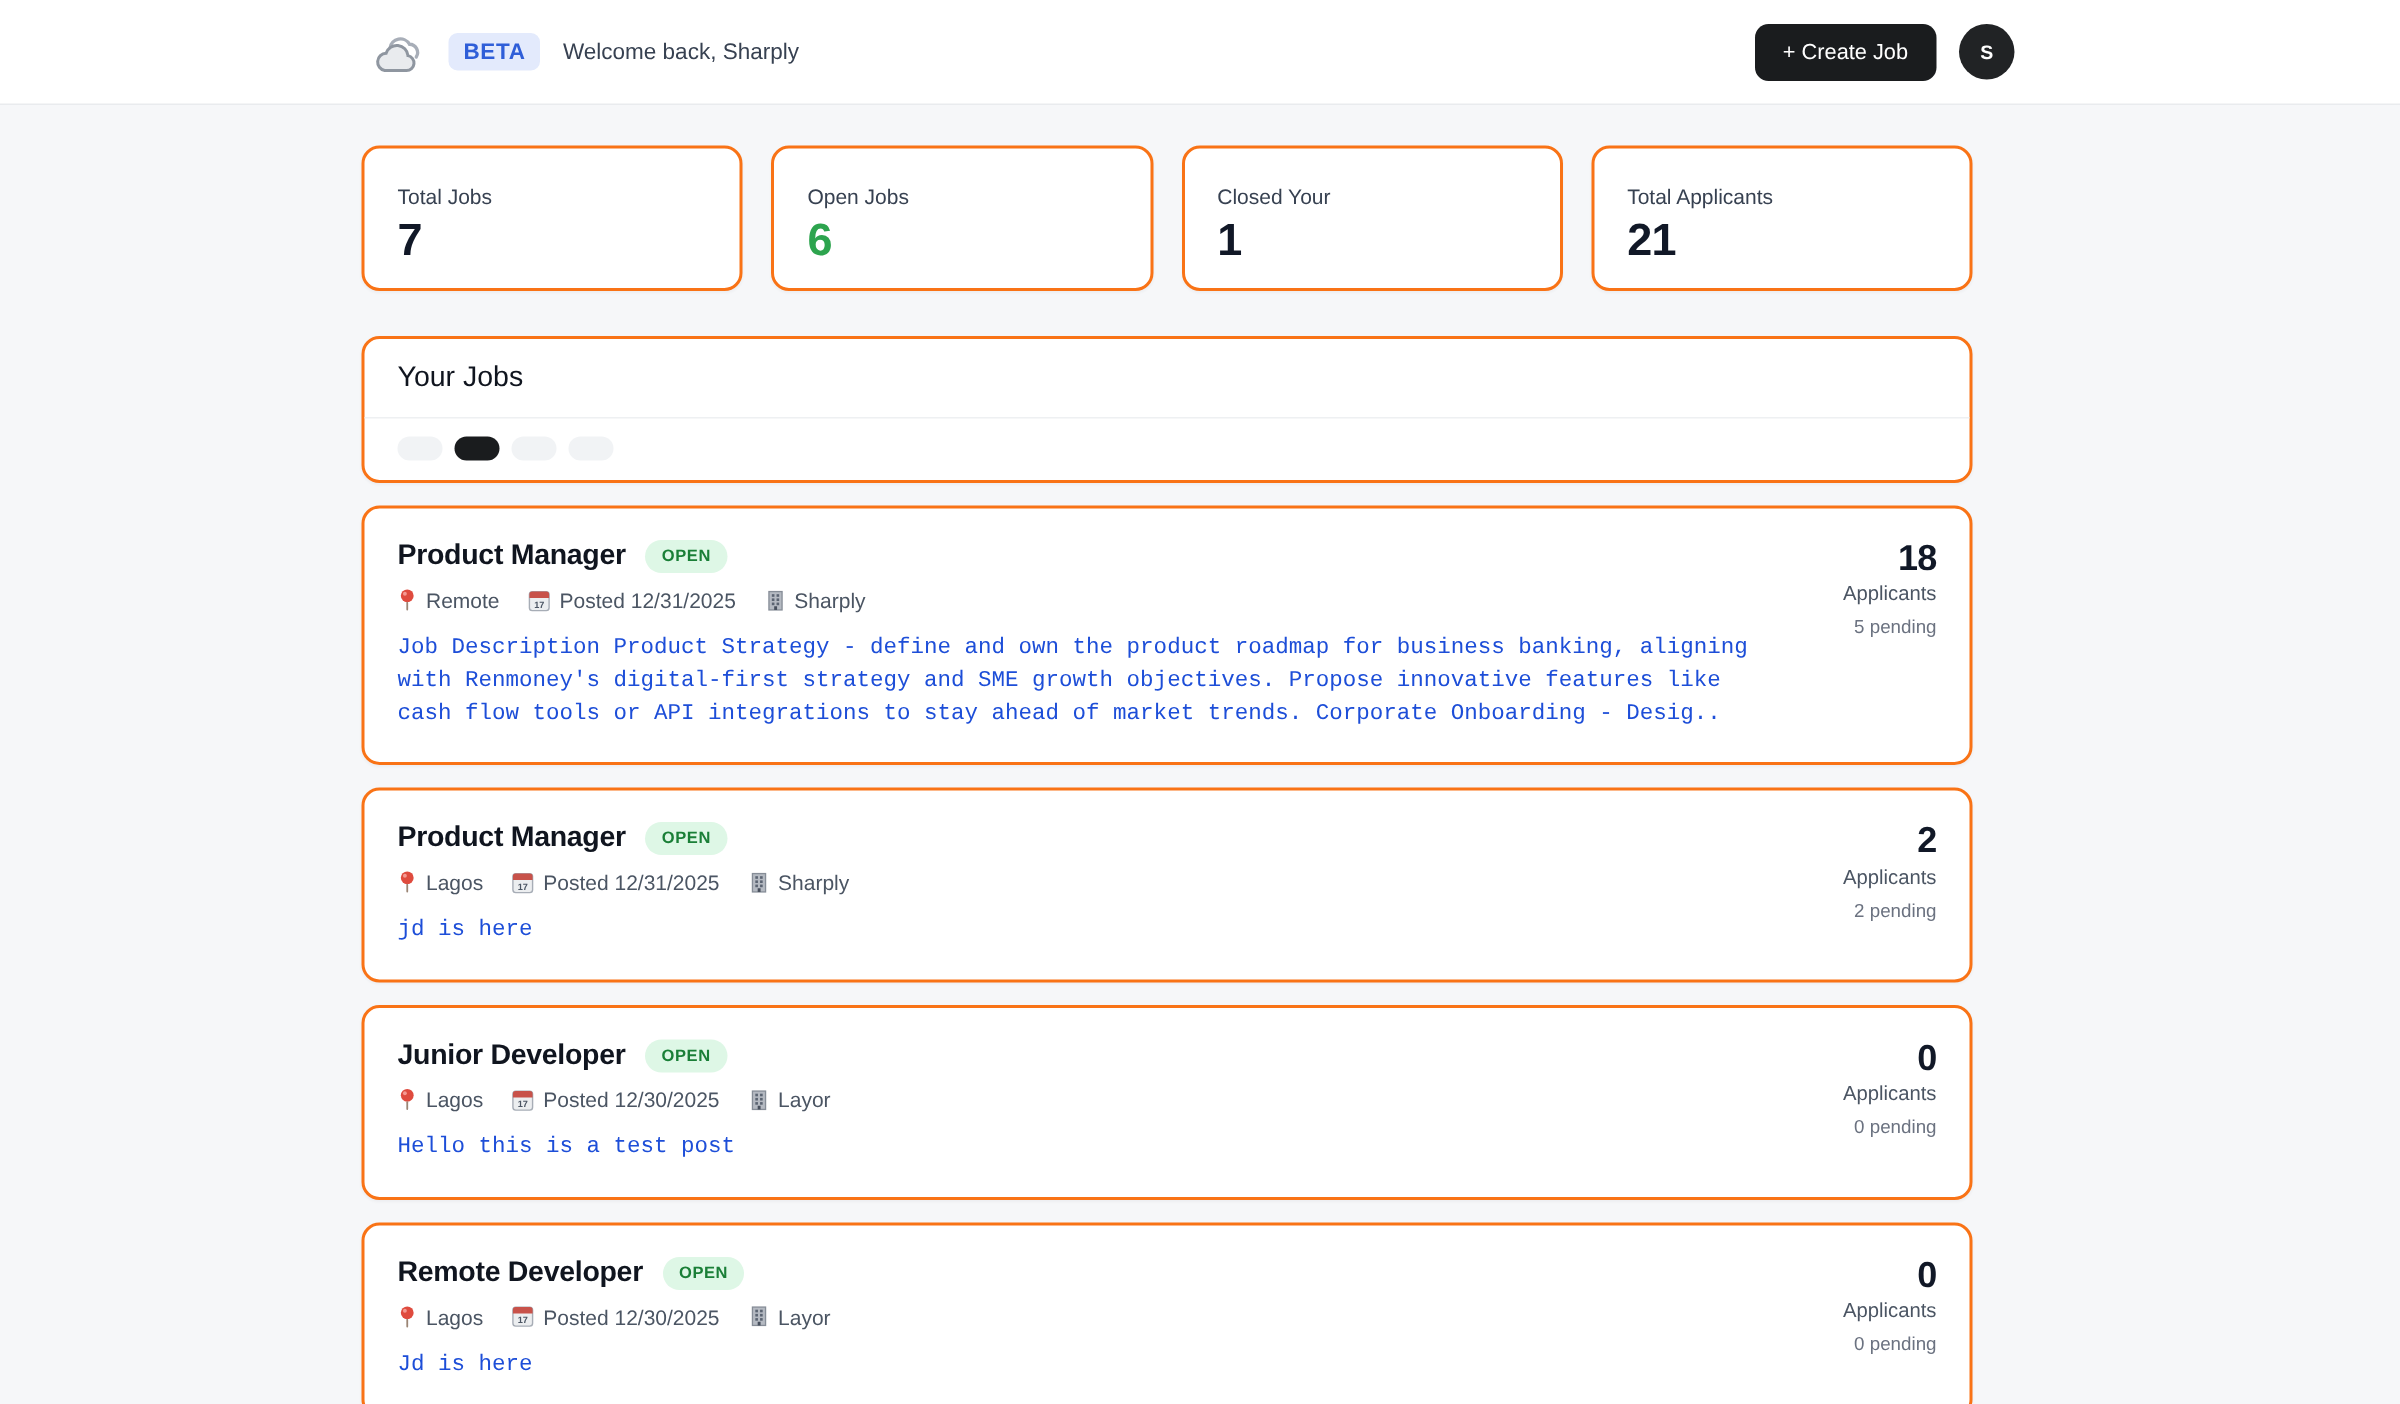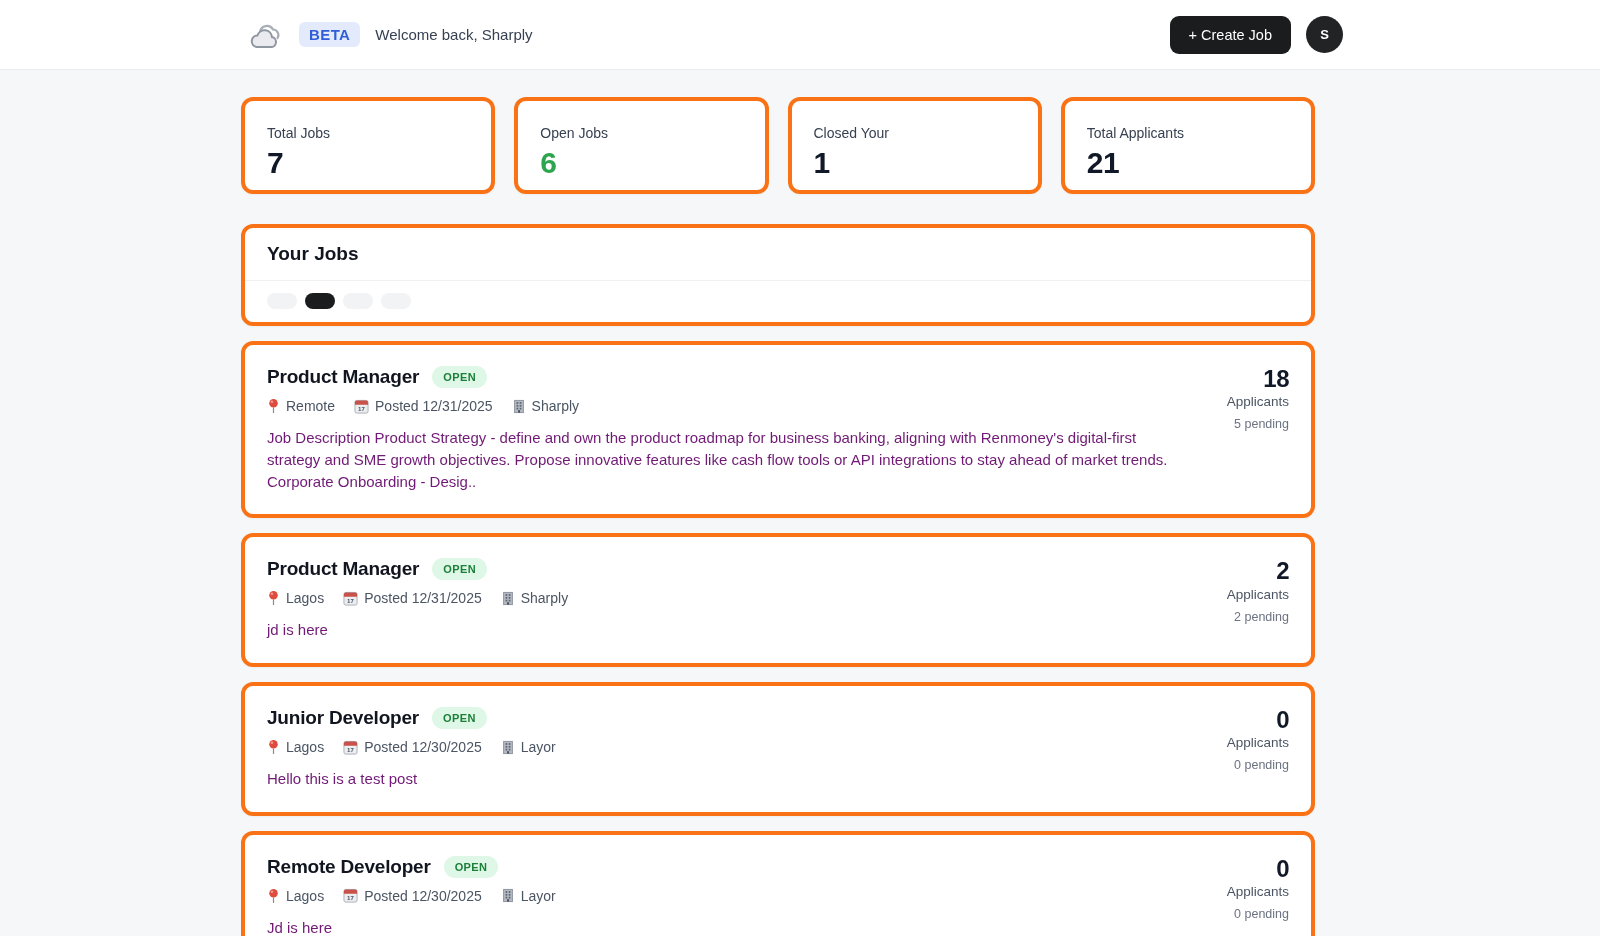--- a/index.html
+++ b/index.html
@@ -59,41 +59,41 @@
   
   .main { width: 1074px; margin: 27px 0 0 241px; }
 
   .stats-grid {
     display: grid;
     grid-template-columns: repeat(4, 1fr);
     gap: 19px;
   }
   .card-base {
     background: #ffffff;
-    border: 4px solid #f97316;
+    border: 2px solid #f97316;
     border-radius: 12px;
     box-shadow: 0 1px 2px rgba(16,24,40,0.04);
   }
   .stat-card { padding: 24px 22px 20px 22px; height: 97px; }
   .stat-label { font-size: 14px; color: #374151; }
   .stat-value {
     font-size: 30px;
     font-weight: bold;
     line-height: 1;
     margin-top: 7px;
     letter-spacing: -0.5px;
     color: #111827;
   }
 
   
   .panel { margin-top: 30px; }
   .panel-title {
     padding: 15px 22px;
     font-size: 19px;
-    font-weight: bold;
+    font-weight: normal;
     color: #10151f;
   }
   .panel-divider { border-top: 1px solid #eef0f2; }
   .filters { padding: 12px 22px 13px 22px; display: flex; gap: 8px; }
   .filter-btn {
     background: #f1f3f5;
     color: #1f2937;
     border: none;
     border-radius: 9px;
     padding: 8px 15px;
@@ -130,21 +130,22 @@
     gap: 19px;
     margin-top: 10px;
     font-size: 14px;
     color: #4b5563;
   }
   .meta-item { display: flex; align-items: center; gap: 6px; }
   .job-desc {
     margin-top: 13px;
     font-size: 15px;
     line-height: 1.45;
-    color: #701a75;
+    color: #1d4ed8;
+    font-family: Liberation Mono, monospace;
   }
   .job-stats { min-width: 90px; text-align: right; flex-shrink: 0; }
   .applicant-count {
     font-size: 24px;
     font-weight: bold;
     line-height: 1.1;
     letter-spacing: -0.5px;
     color: #111827;
   }
   .applicant-label { font-size: 13.5px; color: #4b5563; margin-top: 2px; }

